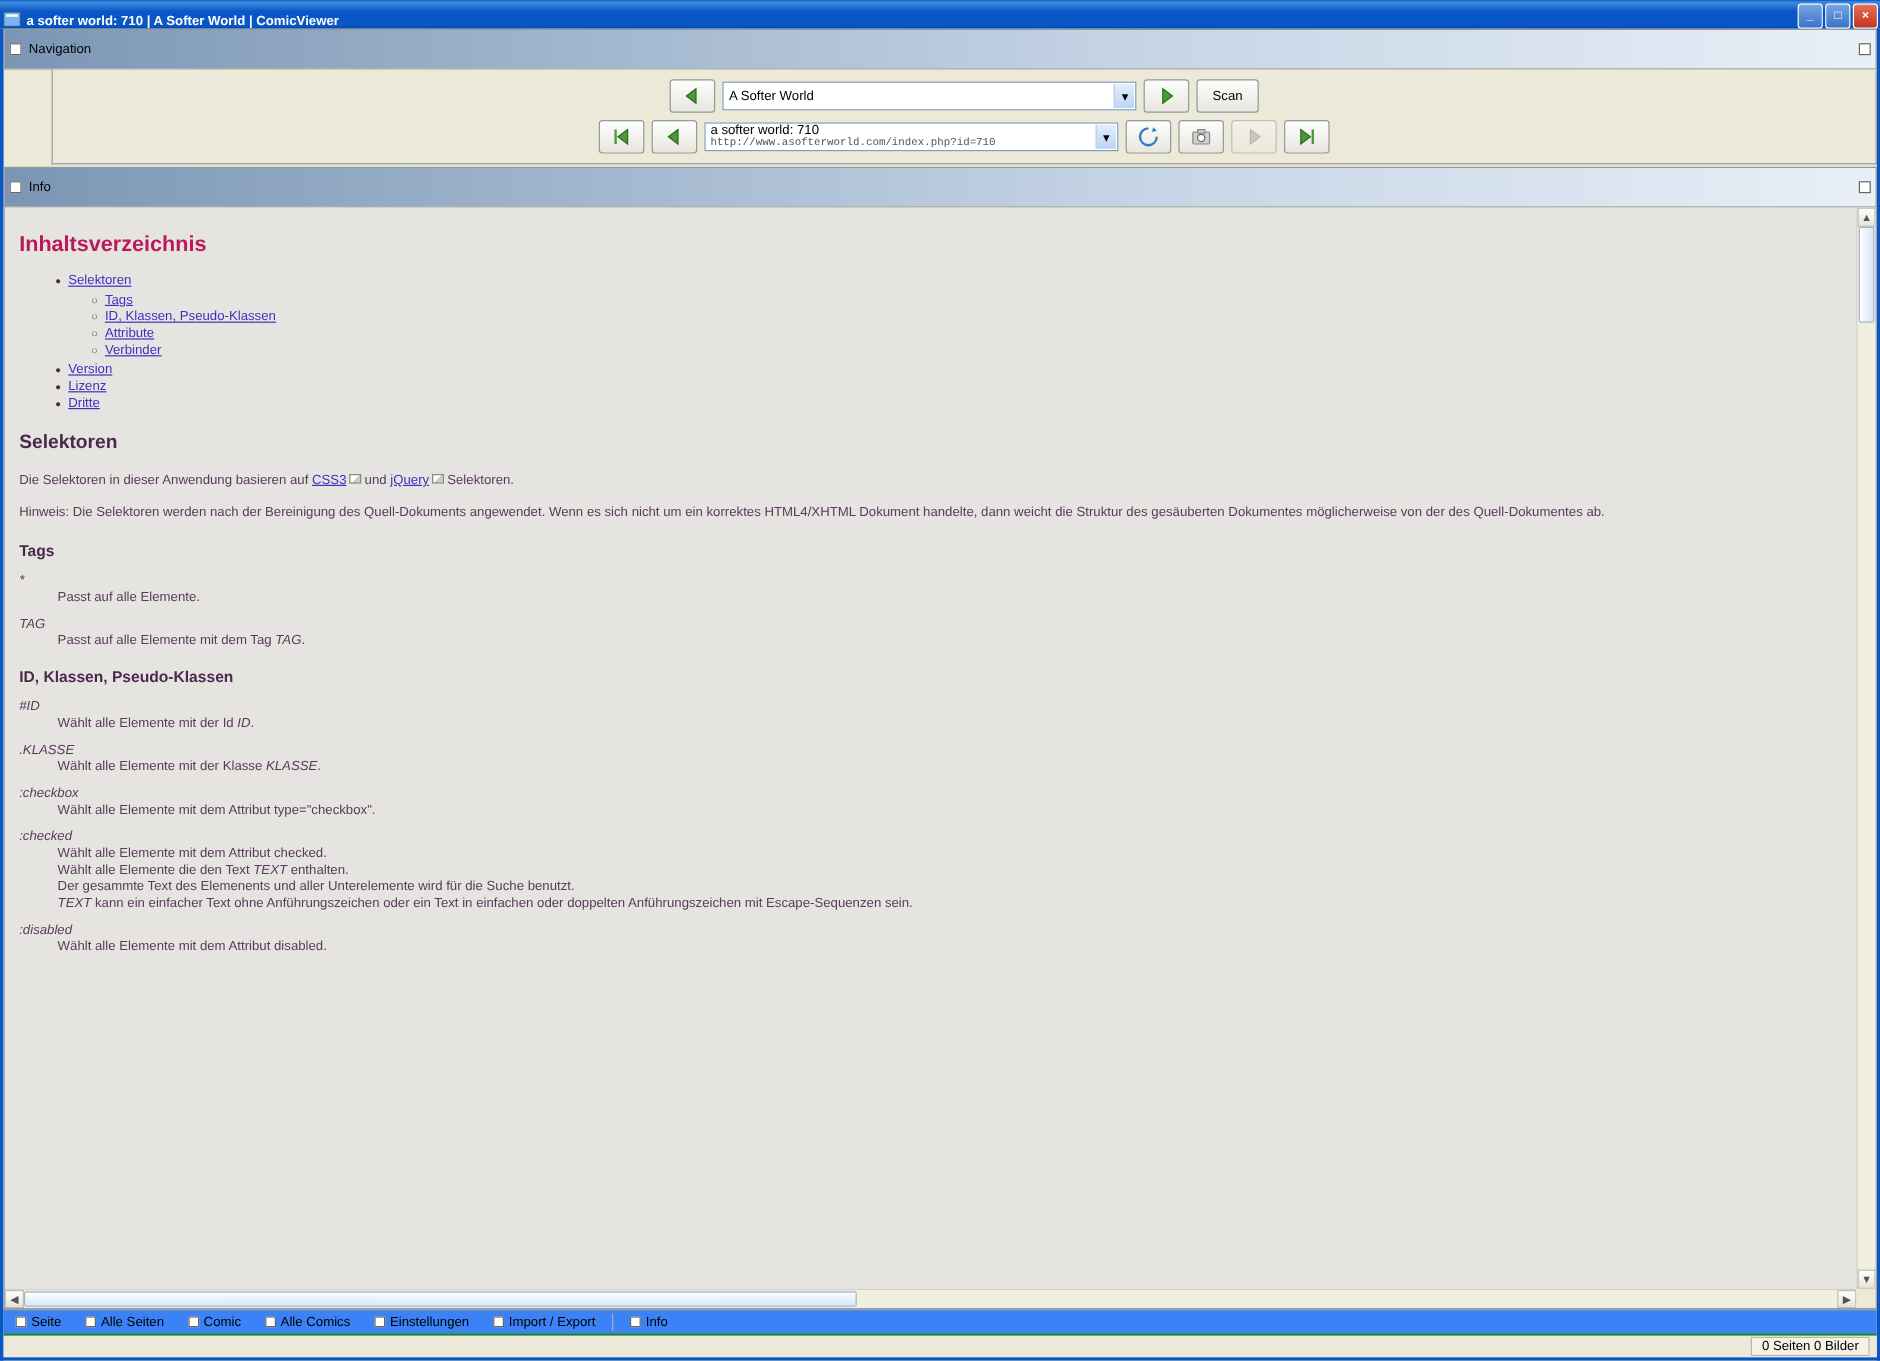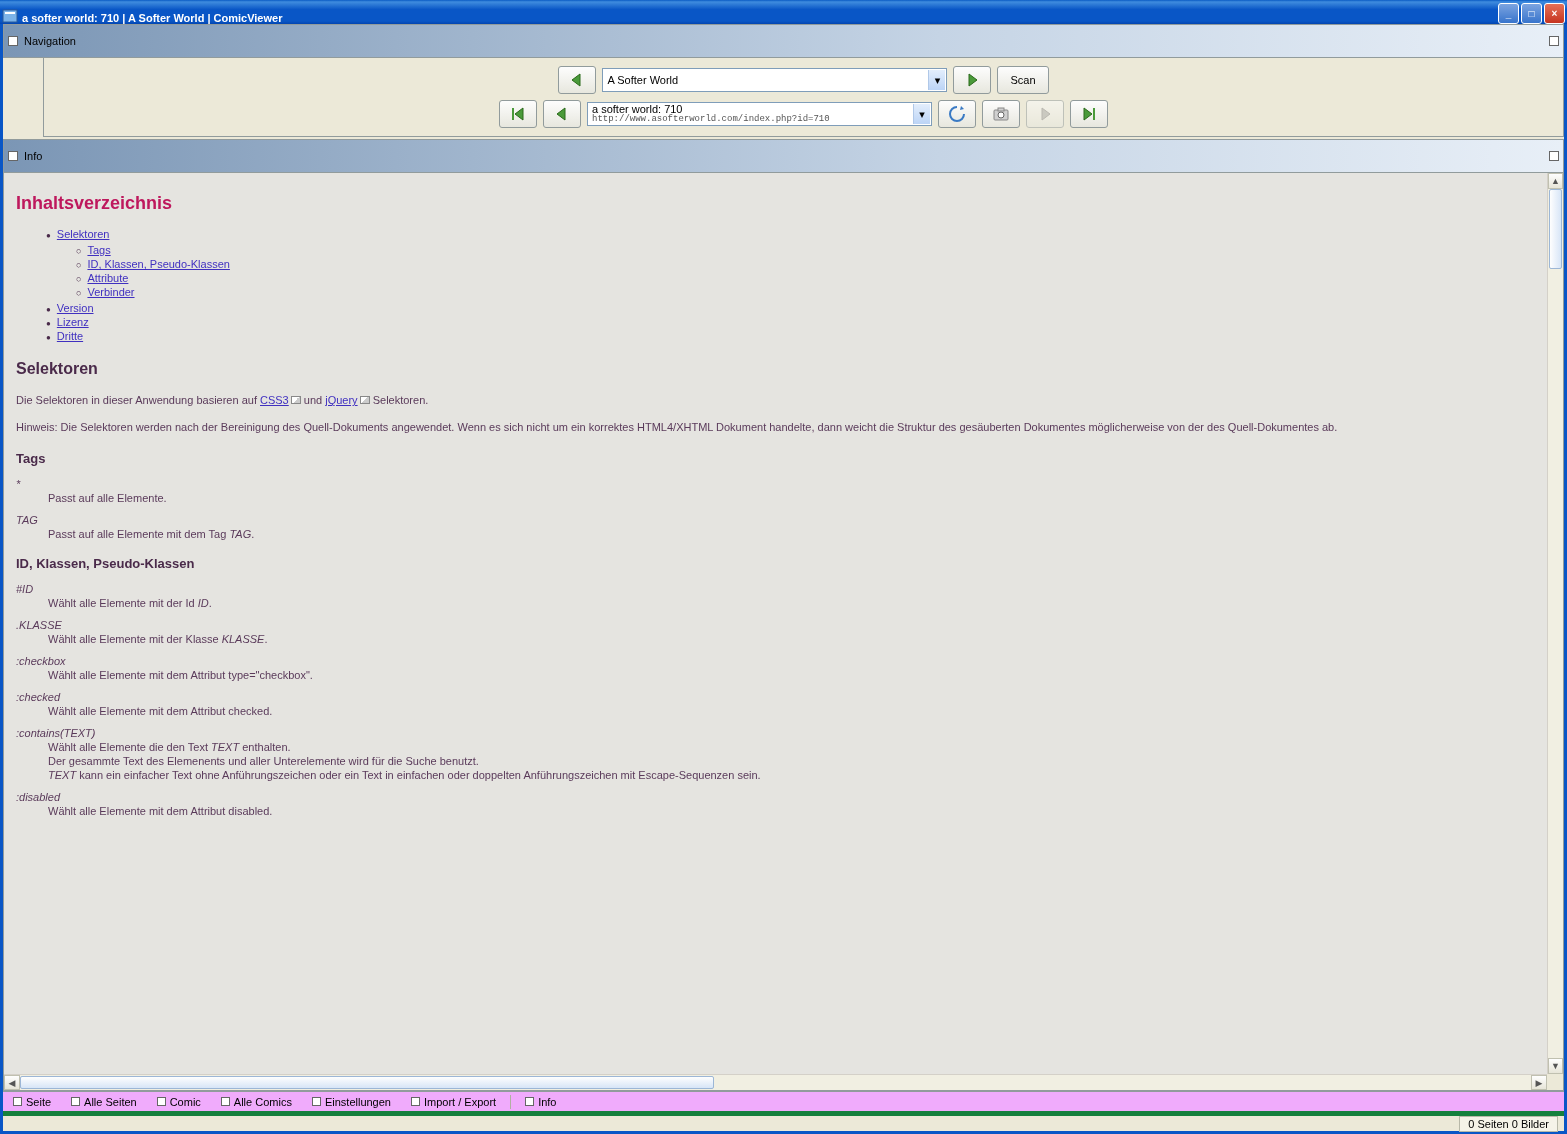--- a/index.html
+++ b/index.html
@@ -51,26 +51,26 @@
 .vscroll { position: absolute; right: 0; top: 0; bottom: 16px; width: 16px; background: #f1efe2; border-left: 1px solid #d4d0c8; }
 .vscroll .arrow-btn { height: 16px; background: linear-gradient(to bottom,#fefefe,#e7e5d8); border: 1px solid #c0c0b0; display:flex;align-items:center;justify-content:center;font-size:9px;color:#555; }
 .vscroll .thumb { position:absolute; top:16px; left:1px; right:1px; height: 80px; background: linear-gradient(to right,#fefefe,#d7e5f7); border:1px solid #9cb6d6; border-radius:2px; }
 .vscroll .arrow-btn.bottom { position:absolute; bottom:0; left:0; right:0; }
 .hscroll { position:absolute; left:0; right:16px; bottom:0; height:16px; background:#f1efe2; border-top:1px solid #d4d0c8; }
 .hscroll .arrow-btn { width:16px; height:100%; background: linear-gradient(to bottom,#fefefe,#e7e5d8); border:1px solid #c0c0b0; display:inline-flex;align-items:center;justify-content:center;font-size:9px;color:#555; float:left;}
 .hscroll .arrow-btn.right { float:right; }
 .hscroll .thumb { position:absolute; left:16px; top:1px; bottom:1px; width:45%; background: linear-gradient(to bottom,#fefefe,#d7e5f7); border:1px solid #9cb6d6; border-radius:2px; }
 .scroll-corner { position:absolute; right:0; bottom:0; width:16px; height:16px; background:#ece9d8; }
 
-.tab-bar { height: 20px; background: #f0abfc; border-top: 1px solid #919b9c; display: flex; align-items: center; padding: 0 4px; gap: 8px; font-size: 11px; }
+.tab-bar { height: 20px; background: #3b82f6; border-top: 1px solid #919b9c; display: flex; align-items: center; padding: 0 4px; gap: 8px; font-size: 11px; }
 .tab-item { display: flex; align-items: center; gap: 4px; padding: 0 6px; cursor: pointer; }
 .tab-box { width: 9px; height: 9px; border: 1px solid #666; background: #fff; }
 .tab-sep { width:1px; height: 14px; background: #b0b0a0; }
 
-.status-bar { height: 20px; background: #ece9d8; border-top: 5px solid #15803d; display: flex; align-items: center; justify-content: flex-end; padding: 0 6px; font-size: 11px; }
+.status-bar { height: 20px; background: #ece9d8; border-top: 2px solid #15803d; display: flex; align-items: center; justify-content: flex-end; padding: 0 6px; font-size: 11px; }
 .status-cell { border: 1px solid #b8b8a8; padding: 1px 8px; background: #f5f3e8; }
 </style>
 </head>
 <body>
 
 <div class="titlebar">
   <span class="titlebar-icon">
     <svg viewBox="0 0 16 16">
         <rect x="1" y="2" width="14" height="12" fill="#7cb3e8" stroke="#2a5a9a"></rect>
         <rect x="3" y="4" width="10" height="2" fill="#fff"></rect>
@@ -201,21 +201,20 @@
 
           <div class="dt">.KLASSE</div>
           <div class="dd"><span>Wählt alle Elemente mit der Klasse </span><i>KLASSE</i><span>.</span></div>
 
           <div class="dt">:checkbox</div>
           <div class="dd">Wählt alle Elemente mit dem Attribut type="checkbox".</div>
 
           <div class="dt">:checked</div>
           <div class="dd">Wählt alle Elemente mit dem Attribut checked.</div>
 
-          <div class="dt"><span>:contains(</span><i>TEXT</i><span>)</span></div>
           <div class="dd"><span>Wählt alle Elemente die den Text </span><i>TEXT</i><span> enthalten.</span></div>
           <div class="dd">Der gesammte Text des Elemenents und aller Unterelemente wird für die Suche benutzt.</div>
           <div class="dd"><i>TEXT</i><span> kann ein einfacher Text ohne Anführungszeichen oder ein Text in einfachen oder doppelten Anführungszeichen mit Escape-Sequenzen sein.</span></div>
 
           <div class="dt">:disabled</div>
           <div class="dd">Wählt alle Elemente mit dem Attribut disabled.</div>
         </div>
       </div>
 
       <div class="vscroll">

